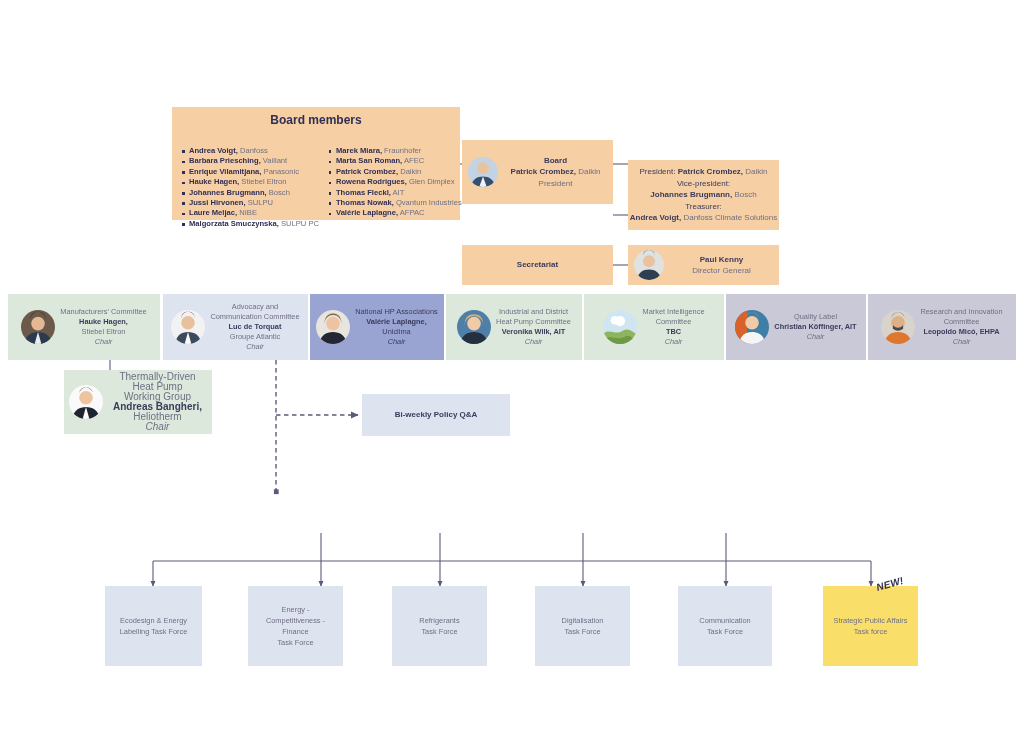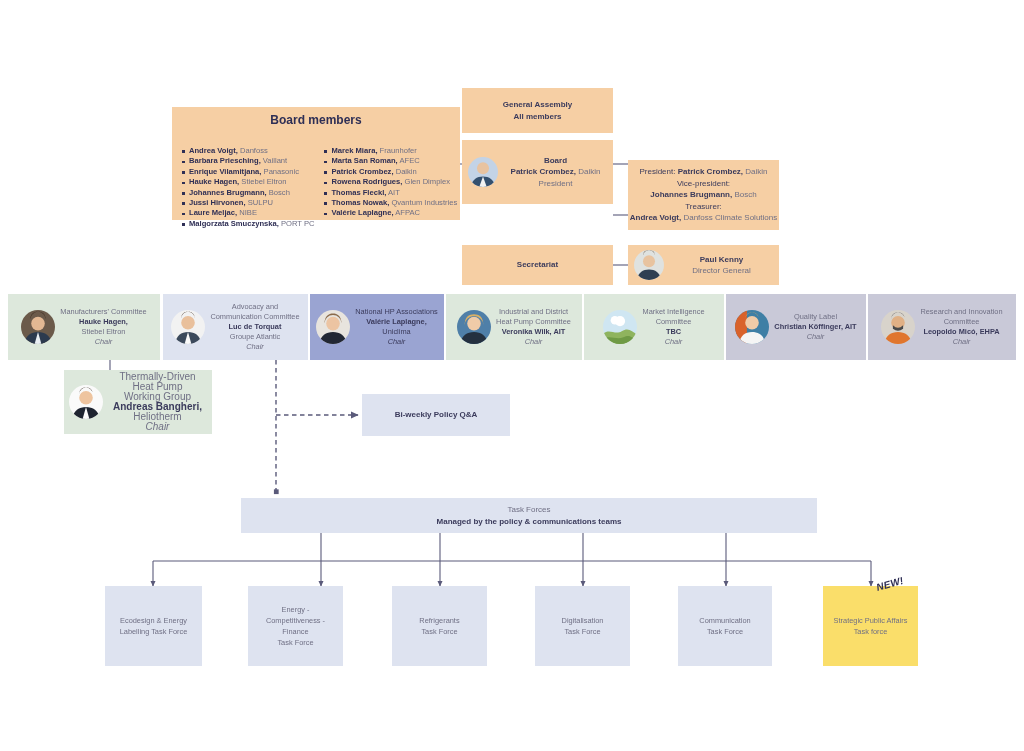--- a/index.html
+++ b/index.html
@@ -128,43 +128,37 @@
     <div class="bm-cols">
       <div class="bm-col">
         <ul id="bm-left">
             <li><span class="b">Andrea Voigt,</span><span class="muted"> Danfoss</span></li>
             <li><span class="b">Barbara Priesching,</span><span class="muted"> Vaillant</span></li>
             <li><span class="b">Enrique Vilamitjana,</span><span class="muted"> Panasonic</span></li>
             <li><span class="b">Hauke Hagen,</span><span class="muted"> Stiebel Eltron</span></li>
             <li><span class="b">Johannes Brugmann,</span><span class="muted"> Bosch</span></li>
             <li><span class="b">Jussi Hirvonen,</span><span class="muted"> SULPU</span></li>
             <li><span class="b">Laure Meljac,</span><span class="muted"> NIBE</span></li>
-            <li><span class="b">Malgorzata Smuczynska,</span><span class="muted"> PORT PC</span></li>
+            <li><span class="b">Malgorzata Smuczynska,</span><span class="muted"> SULPU PC</span></li>
           </ul>
       </div>
       <div class="bm-col">
         <ul id="bm-right">
             <li><span class="b">Marek Miara,</span><span class="muted"> Fraunhofer</span></li>
             <li><span class="b">Marta San Roman,</span><span class="muted"> AFEC</span></li>
             <li><span class="b">Patrick Crombez,</span><span class="muted"> Daikin</span></li>
             <li><span class="b">Rowena Rodrigues,</span><span class="muted"> Glen Dimplex</span></li>
             <li><span class="b">Thomas Fleckl,</span><span class="muted"> AIT</span></li>
             <li><span class="b">Thomas Nowak,</span><span class="muted"> Qvantum Industries</span></li>
             <li><span class="b">Valérie Laplagne,</span><span class="muted"> AFPAC</span></li>
           </ul>
       </div>
     </div>
   </div>
 
-  <div class="box peach" id="general-assembly">
-    <div class="txt">
-      <div class="b">General Assembly</div>
-      <div class="b">All members</div>
-    </div>
-  </div>
 
   <div class="box peach pbox" id="board-box">
     <div class="avatar">
       <svg viewBox="0 0 40 40">
           <rect width="40" height="40" fill="#c3d3e6"></rect>
         <circle cx="20" cy="15" r="8" fill="#e8c3a0"></circle>
         <path d="M4 40c1-10 8-14 16-14s15 4 16 14z" fill="#34506e"></path>
         <path d="M20 26l-5 14h10z" fill="#f2f2f2"></path>
         </svg>
     </div>
@@ -351,26 +345,20 @@
       <div class="b">Andreas Bangheri,</div>
       <div class="muted">Heliotherm</div>
       <div class="it muted">Chair</div>
     </div>
   </div>
 
   <div class="box lightblue" id="policy-qa">
     <div class="txt">Bi-weekly Policy Q&amp;A</div>
   </div>
 
-  <div class="box lightblue" id="task-forces">
-    <div class="txt">
-      <div class="muted">Task Forces</div>
-      <div class="b">Managed by the policy &amp; communications teams</div>
-    </div>
-  </div>
 
   <div class="box lightblue tf" id="tf-ecodesign">
     <div class="txt">
       <div class="muted">Ecodesign &amp; Energy</div>
       <div class="muted">Labelling Task Force</div>
     </div>
   </div>
   <div class="box lightblue tf" id="tf-energy">
     <div class="txt">
       <div class="muted">Energy -</div>

